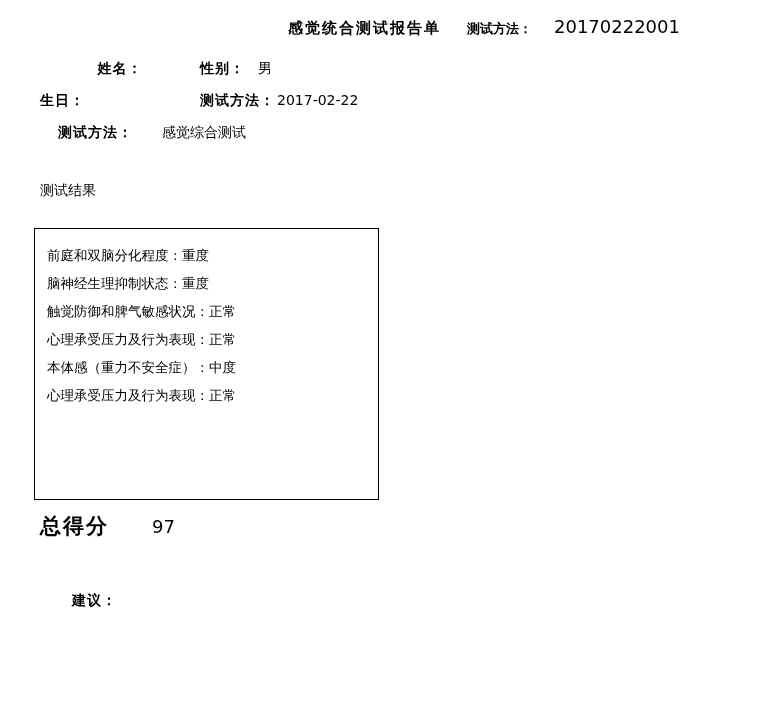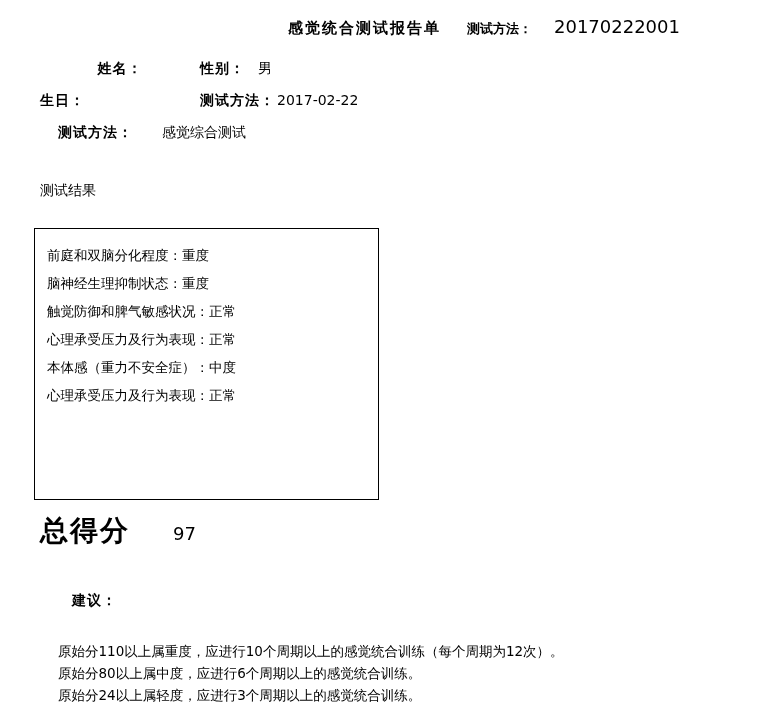--- a/index.html
+++ b/index.html
@@ -107,21 +107,21 @@
   .total {
     position: absolute;
     left: 40px;
     top: 512px;
     display: flex;
     align-items: baseline;
   }
   .total-label {
     font-family: Liberation Serif, serif;
     font-weight: bold;
-    font-size: 28px;
+    font-size: 21px;
     letter-spacing: 2px;
   }
   .total-value {
     font-size: 18px;
     margin-left: 43px;
   }
 
   
   .suggest-label {
     position: absolute;
@@ -183,19 +183,14 @@
       <div class="result-item">心理承受压力及行为表现：正常</div>
     </div>
   </div>
 
   <div class="total">
     <span class="total-label">总得分</span>
     <span class="total-value">97</span>
   </div>
 
   <div class="suggest-label">建议：</div>
-  <div class="suggest-list">
-    <div class="suggest-item">原始分110以上属重度，应进行10个周期以上的感觉统合训练（每个周期为12次）。</div>
-    <div class="suggest-item">原始分80以上属中度，应进行6个周期以上的感觉统合训练。</div>
-    <div class="suggest-item">原始分24以上属轻度，应进行3个周期以上的感觉统合训练。</div>
-  </div>
 
 </div>
 
 </body></html>

